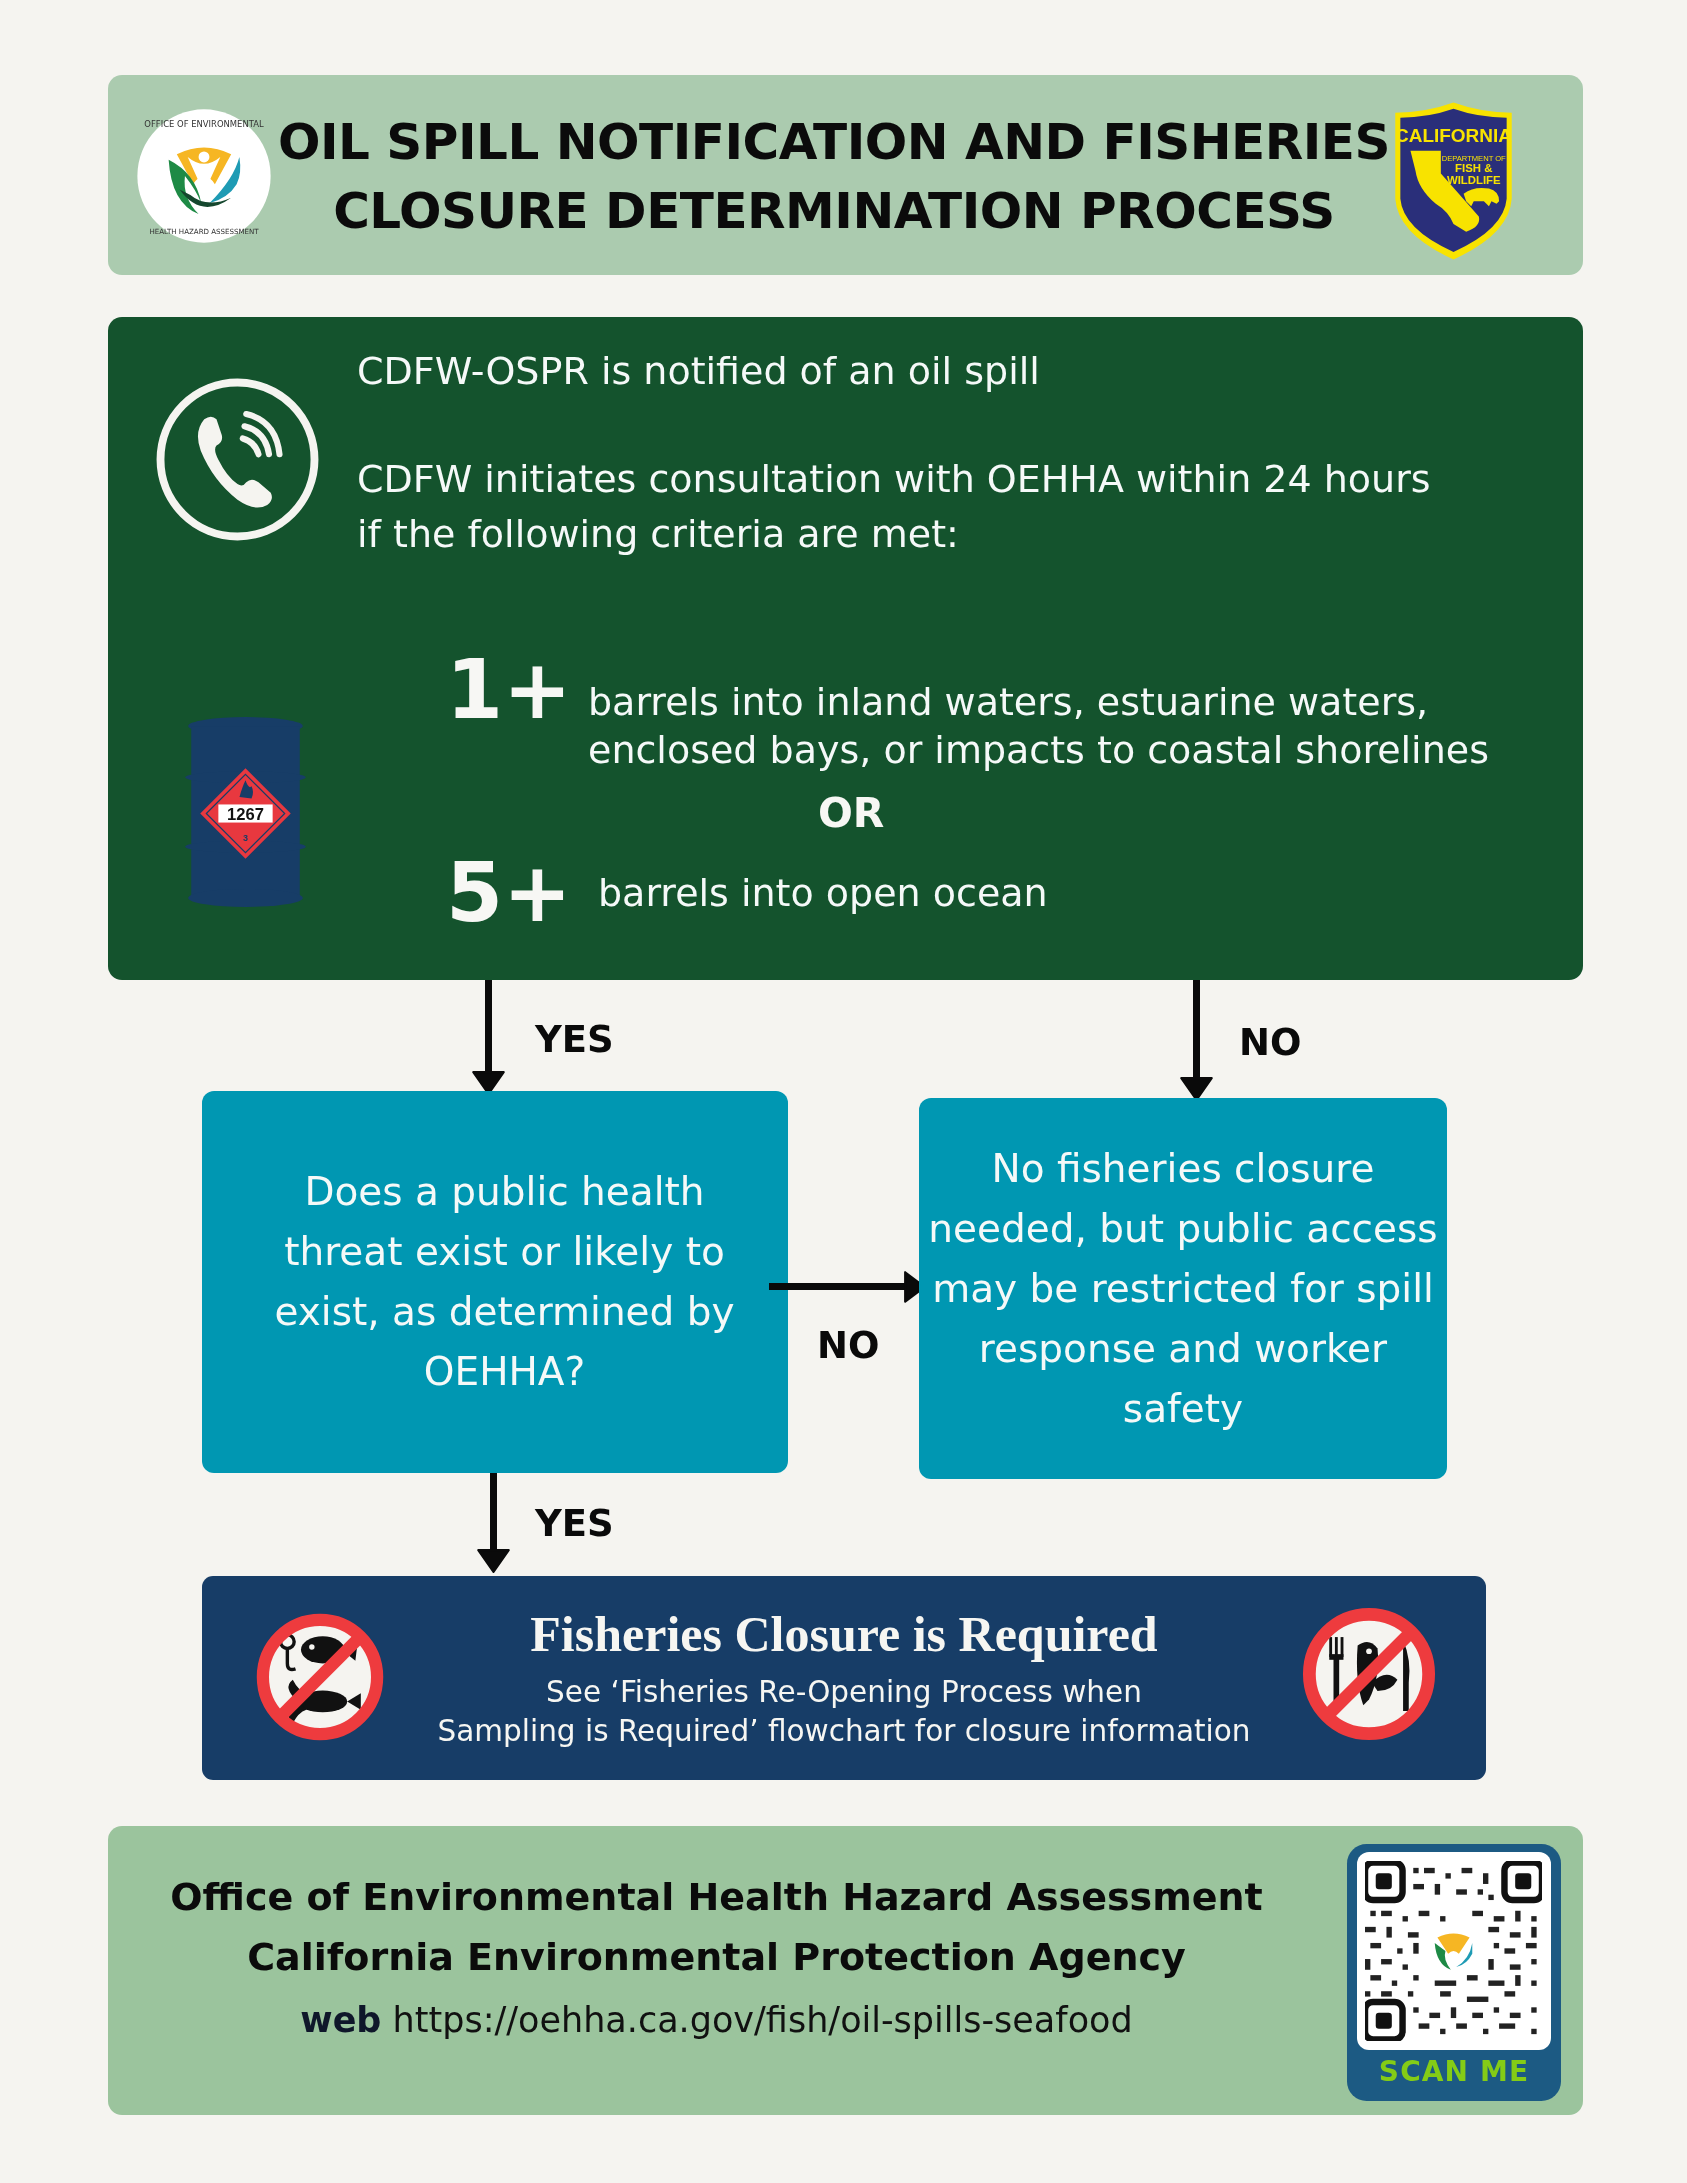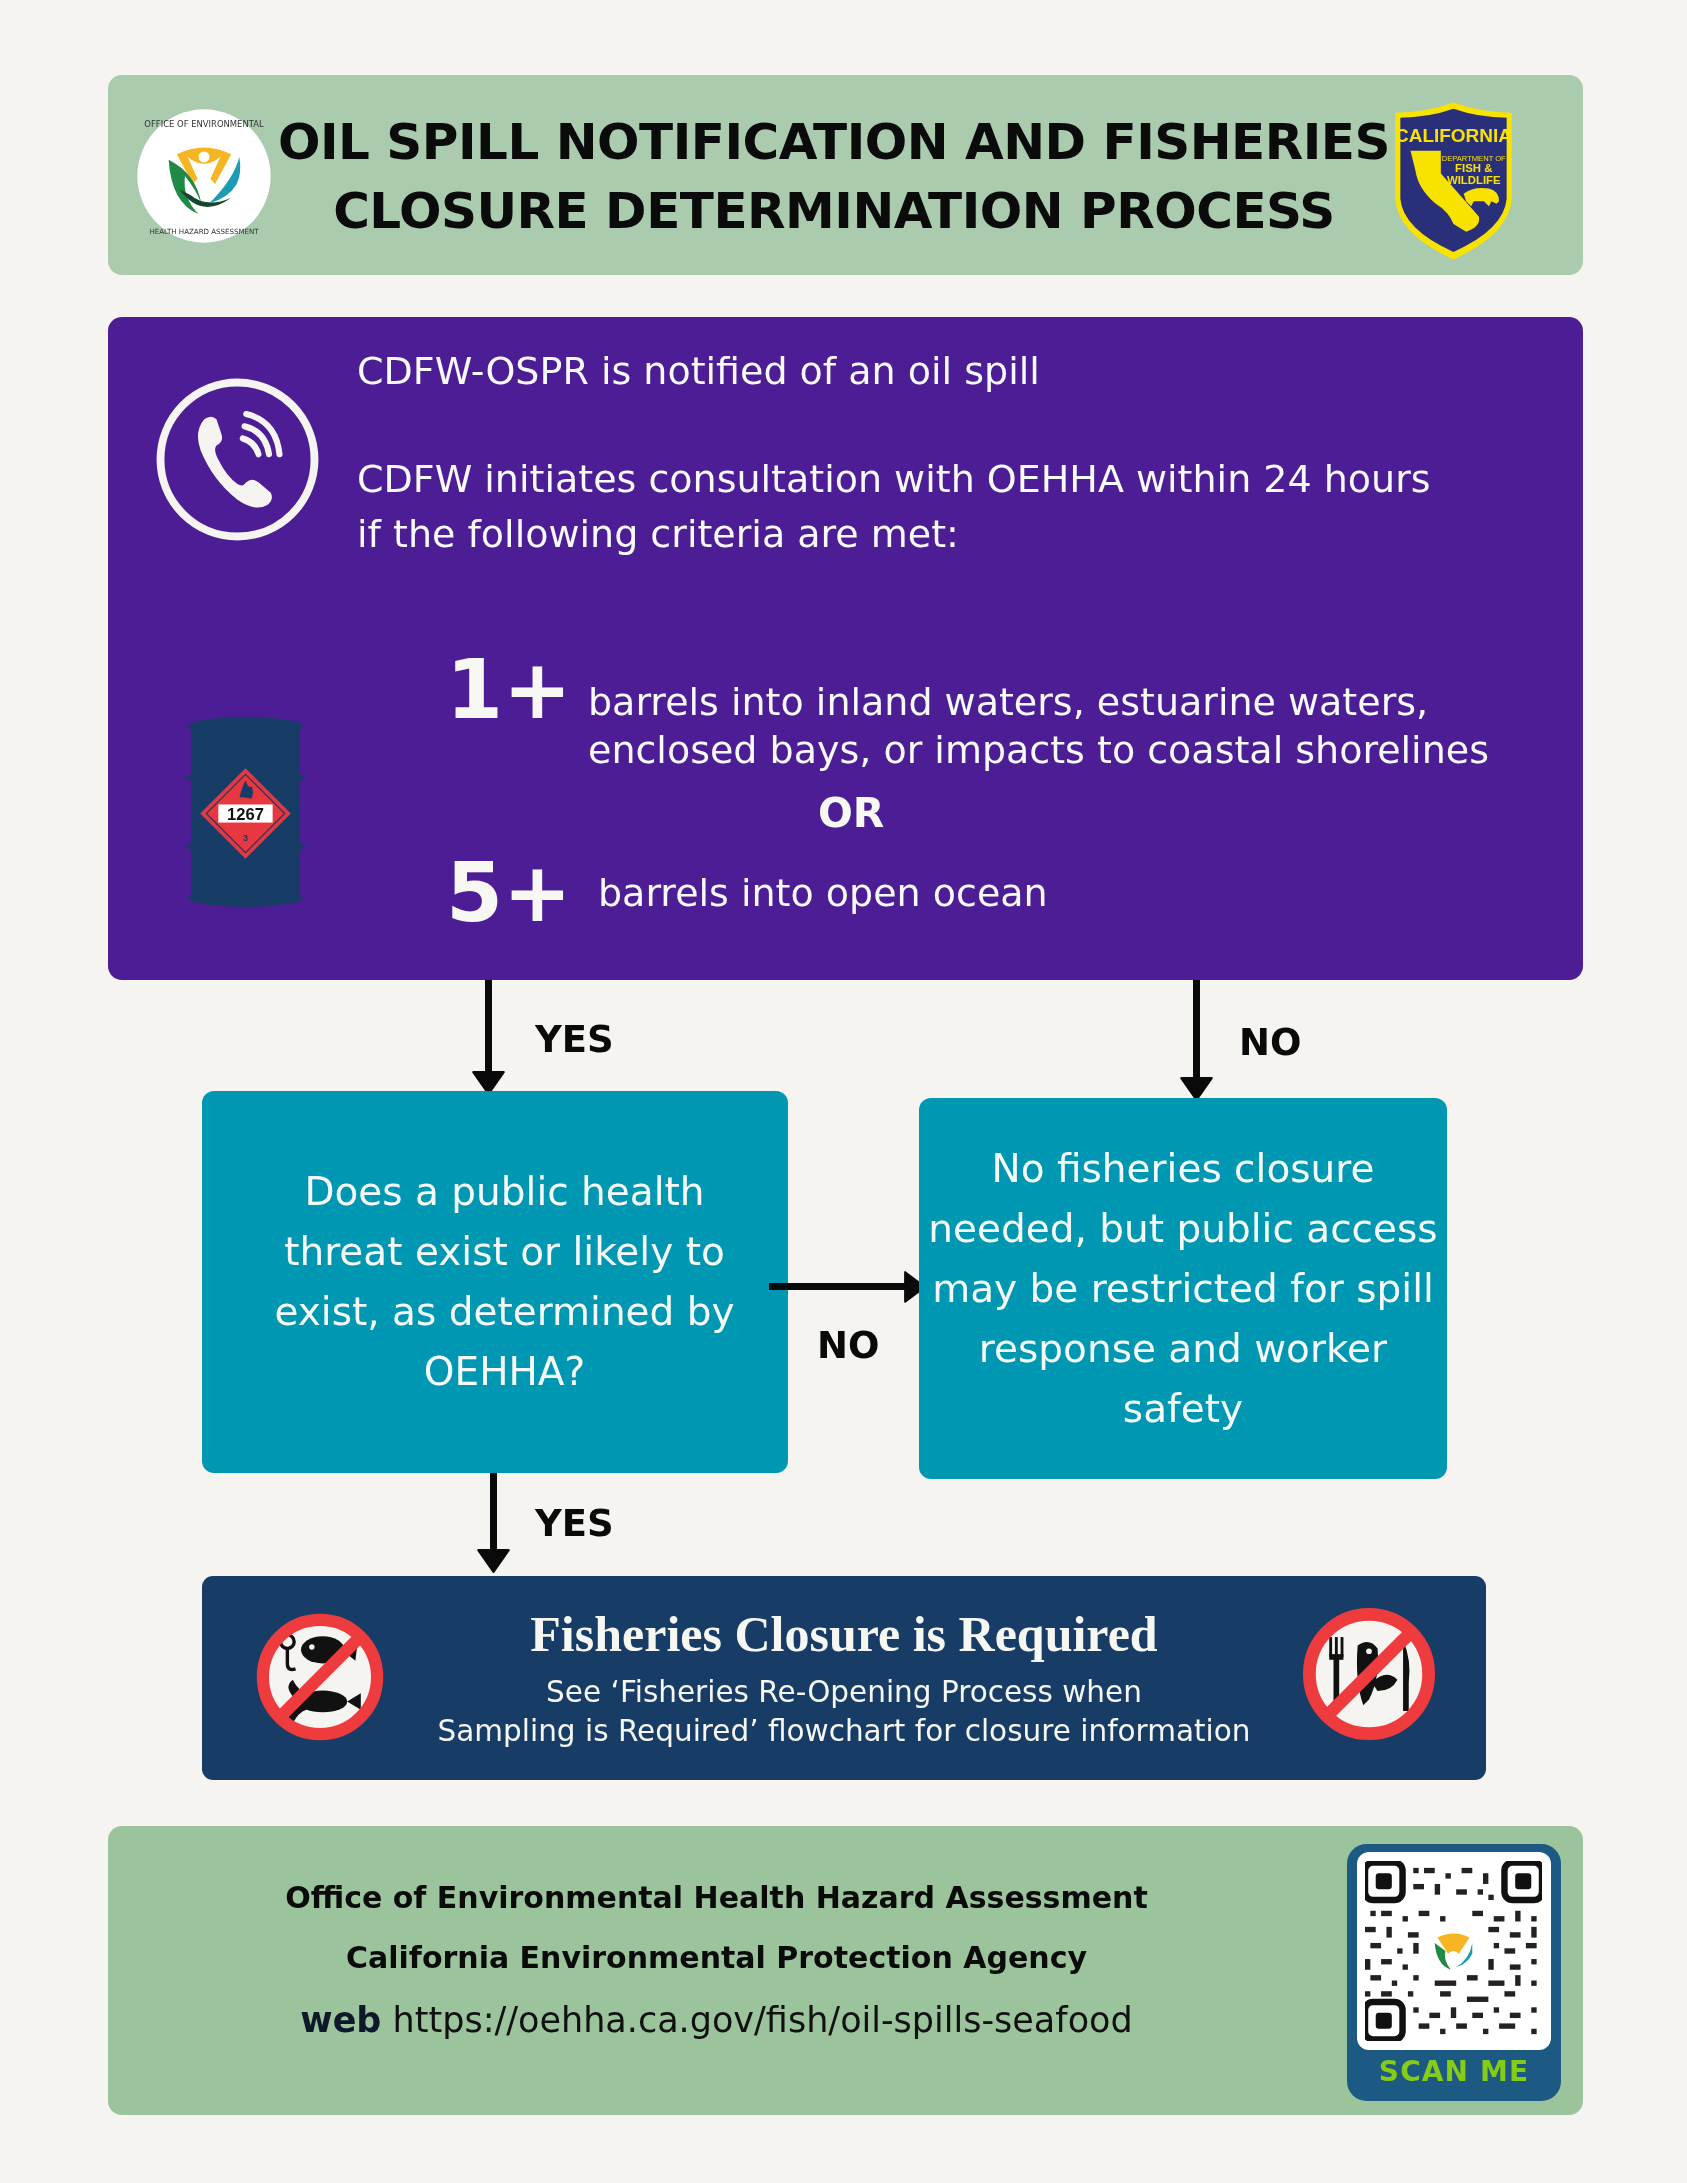--- a/index.html
+++ b/index.html
@@ -19,21 +19,21 @@
   #cdfw-logo { left: 1282px; top: 25px; width: 127px; height: 162px; }
   #title {
     left: 164px; width: 1124px; top: 33px; text-align: center;
     font-family: "DejaVu Sans", sans-serif; font-weight: bold;
     font-size: 50px; line-height: 69px; color: #0b0b0b; letter-spacing: -0.5px;
   }
 
   
   #notify {
     left: 108px; top: 317px; width: 1475px; height: 663px;
-    background: #4c1d95; border-radius: 14px; color: #f7fbfb;
+    background: #14532d; border-radius: 14px; color: #f7fbfb;
   }
   #phone-icon { left: 42px; top: 55px; width: 175px; height: 175px; }
   .ntext {
     font-family: "DejaVu Sans", sans-serif; font-size: 38px; line-height: 55px;
     color: #f5f9f8; font-weight: normal;
   }
   #notify-line1 { left: 249px; top: 27px; }
   #notify-line2 { left: 249px; top: 135px; width: 1092px; }
   #barrel-icon { left: 62px; top: 394px; width: 151px; height: 202px; }
   .bignum {
@@ -86,21 +86,21 @@
   #no-fishing-icon { left: 50px; top: 33px; width: 136px; height: 136px; }
   #no-eating-icon { left: 1096px; top: 27px; width: 142px; height: 142px; }
 
   
   #footer {
     left: 108px; top: 1826px; width: 1475px; height: 289px;
     background: #9bc49d; border-radius: 14px;
   }
   .footer-org {
     left: 0; width: 1217px; text-align: center;
-    font-family: "DejaVu Sans", sans-serif; font-weight: bold; font-size: 30px;
+    font-family: "DejaVu Sans", sans-serif; font-weight: bold; font-size: 38px;
     line-height: 55px; color: #0b0b0b;
   }
   #org1 { top: 44px; }
   #org2 { top: 104px; }
   .contact {
     left: 0; width: 1217px; text-align: center;
     font-family: "DejaVu Sans", sans-serif; font-size: 35px; line-height: 44px; color: #111;
   }
   .contact .k { font-weight: bold; color: #0f172a; }
   #contact-web { top: 172px; }

